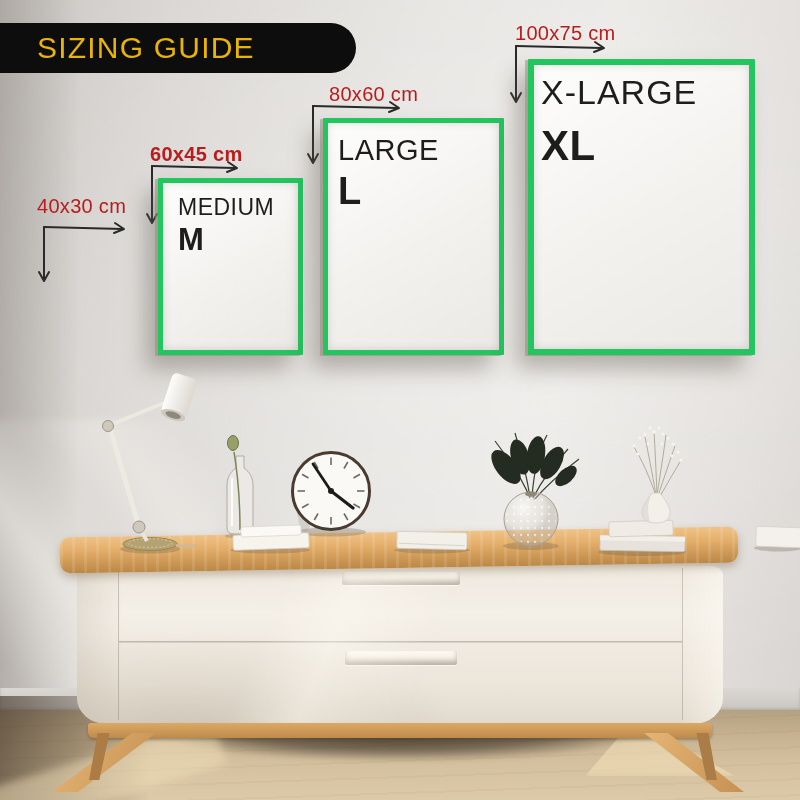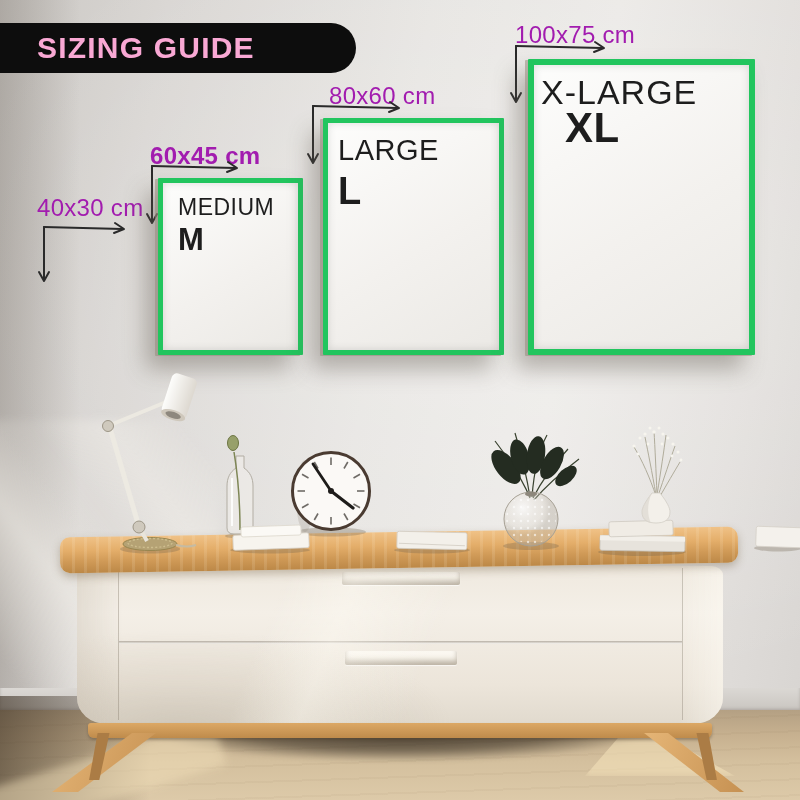--- a/index.html
+++ b/index.html
@@ -13,52 +13,52 @@
     linear-gradient(100deg,#cbc8c4 0%,#d9d6d3 18%,#e6e4e1 46%,#ebe9e6 66%,#e1dedb 86%,#d7d4d1 100%);}
   .wall-shadow-left{left:0;top:0;width:80px;height:100%;
     background:linear-gradient(90deg,rgba(118,110,102,.35),transparent);}
   .wall-beam{left:-40px;top:420px;width:260px;height:300px;filter:blur(5px);
     background:linear-gradient(52deg,transparent 18%,rgba(248,245,239,.55) 42%,transparent 62%),
                linear-gradient(52deg,transparent 55%,rgba(248,245,239,.38) 76%,transparent 92%);}
 
   
   .banner{left:0;top:23px;width:356px;height:50px;background:#0d0d0d;
     border-radius:0 25px 25px 0;display:flex;align-items:center;padding-left:37px;}
-  .banner span{position:static;color:#f9a8d4;font-size:30px;font-weight:bold;letter-spacing:1.2px;}
+  .banner span{position:static;color:#eab308;font-size:30px;font-weight:normal;letter-spacing:1.2px;}
 
   
   .frame{background:#22c55e;border-radius:1px;
     box-shadow:-3px 1px 0 rgba(152,140,126,.55), -12px 14px 22px rgba(98,90,80,.42);}
   .mat{background:linear-gradient(150deg,#fdfdfc,#f3f1ee 55%,#ebe9e5);
     box-shadow:inset 0 0 9px rgba(0,0,0,.13);}
   .frame-name,.frame-abbr{line-height:1;color:#1d1d1d;letter-spacing:.5px;}
   .frame-name{font-weight:500;}
   .frame-abbr{font-weight:bold;}
-  .dim-label{font-size:24px;color:#a21caf;letter-spacing:.3px;line-height:1;}
+  .dim-label{font-size:20px;color:#b91c1c;letter-spacing:.3px;line-height:1;}
 
   
   .f-s{left:50px;top:237px;width:90px;height:120px;padding:4px;}
   .f-s .mat{inset:4px;}
   .f-s .frame-name{left:14px;top:17px;font-size:16px;}
   .f-s .frame-abbr{left:14px;top:36px;font-size:23px;}
   
   .f-m{left:158px;top:178px;width:145px;height:177px;}
   .f-m .mat{inset:5px;}
   .f-m .frame-name{left:20px;top:18px;font-size:23px;}
   .f-m .frame-abbr{left:20px;top:46px;font-size:31px;}
   
   .f-l{left:323px;top:118px;width:181px;height:237px;}
   .f-l .mat{inset:5px;}
   .f-l .frame-name{left:15px;top:18px;font-size:29px;}
   .f-l .frame-abbr{left:15px;top:54px;font-size:38px;}
   
   .f-xl{left:528px;top:59px;width:227px;height:296px;}
   .f-xl .mat{inset:6px;}
   .f-xl .frame-name{left:13px;top:16px;font-size:34px;letter-spacing:1px;}
-  .f-xl .frame-abbr{left:13px;top:48px;font-size:42px;margin-left:24px;}
+  .f-xl .frame-abbr{left:13px;top:66px;font-size:42px;}
 
   .lbl-s{left:37px;top:196px;}
   .lbl-m{left:150px;top:144px;font-weight:bold;}
   .lbl-l{left:329px;top:84px;}
   .lbl-xl{left:515px;top:23px;}
 
   .arrows{left:0;top:0;width:800px;height:800px;pointer-events:none;}
 
   
   .baseboard{left:0;top:688px;width:800px;height:24px;

